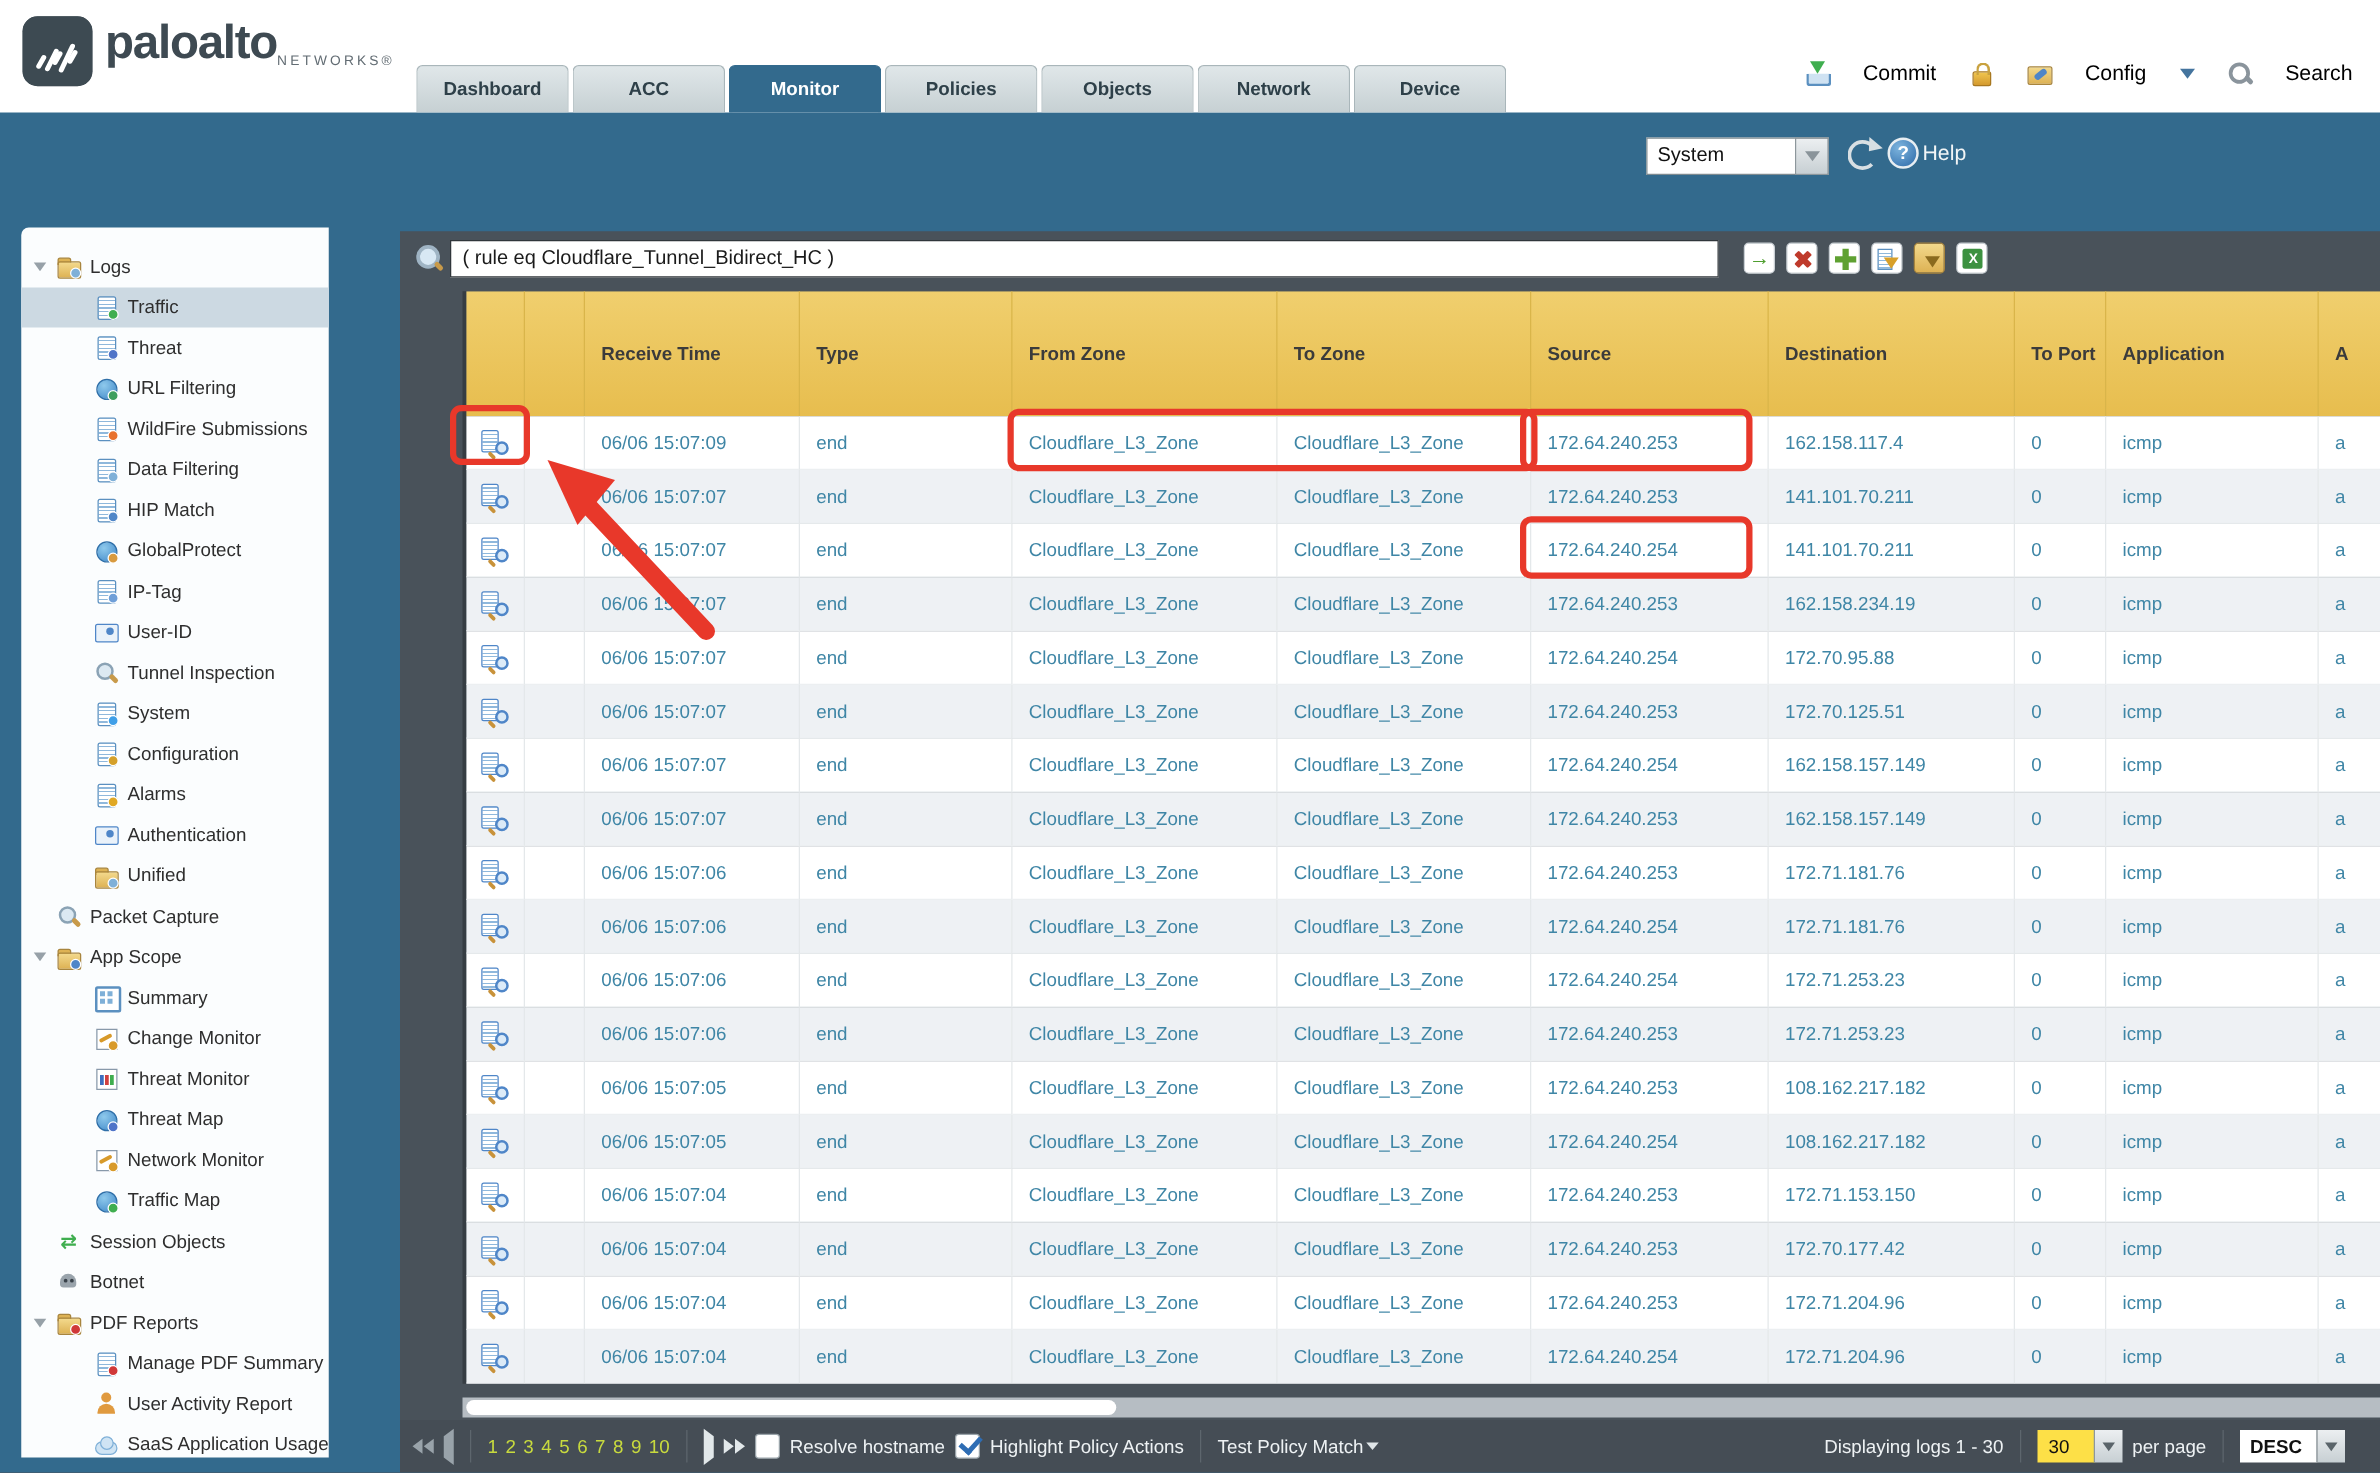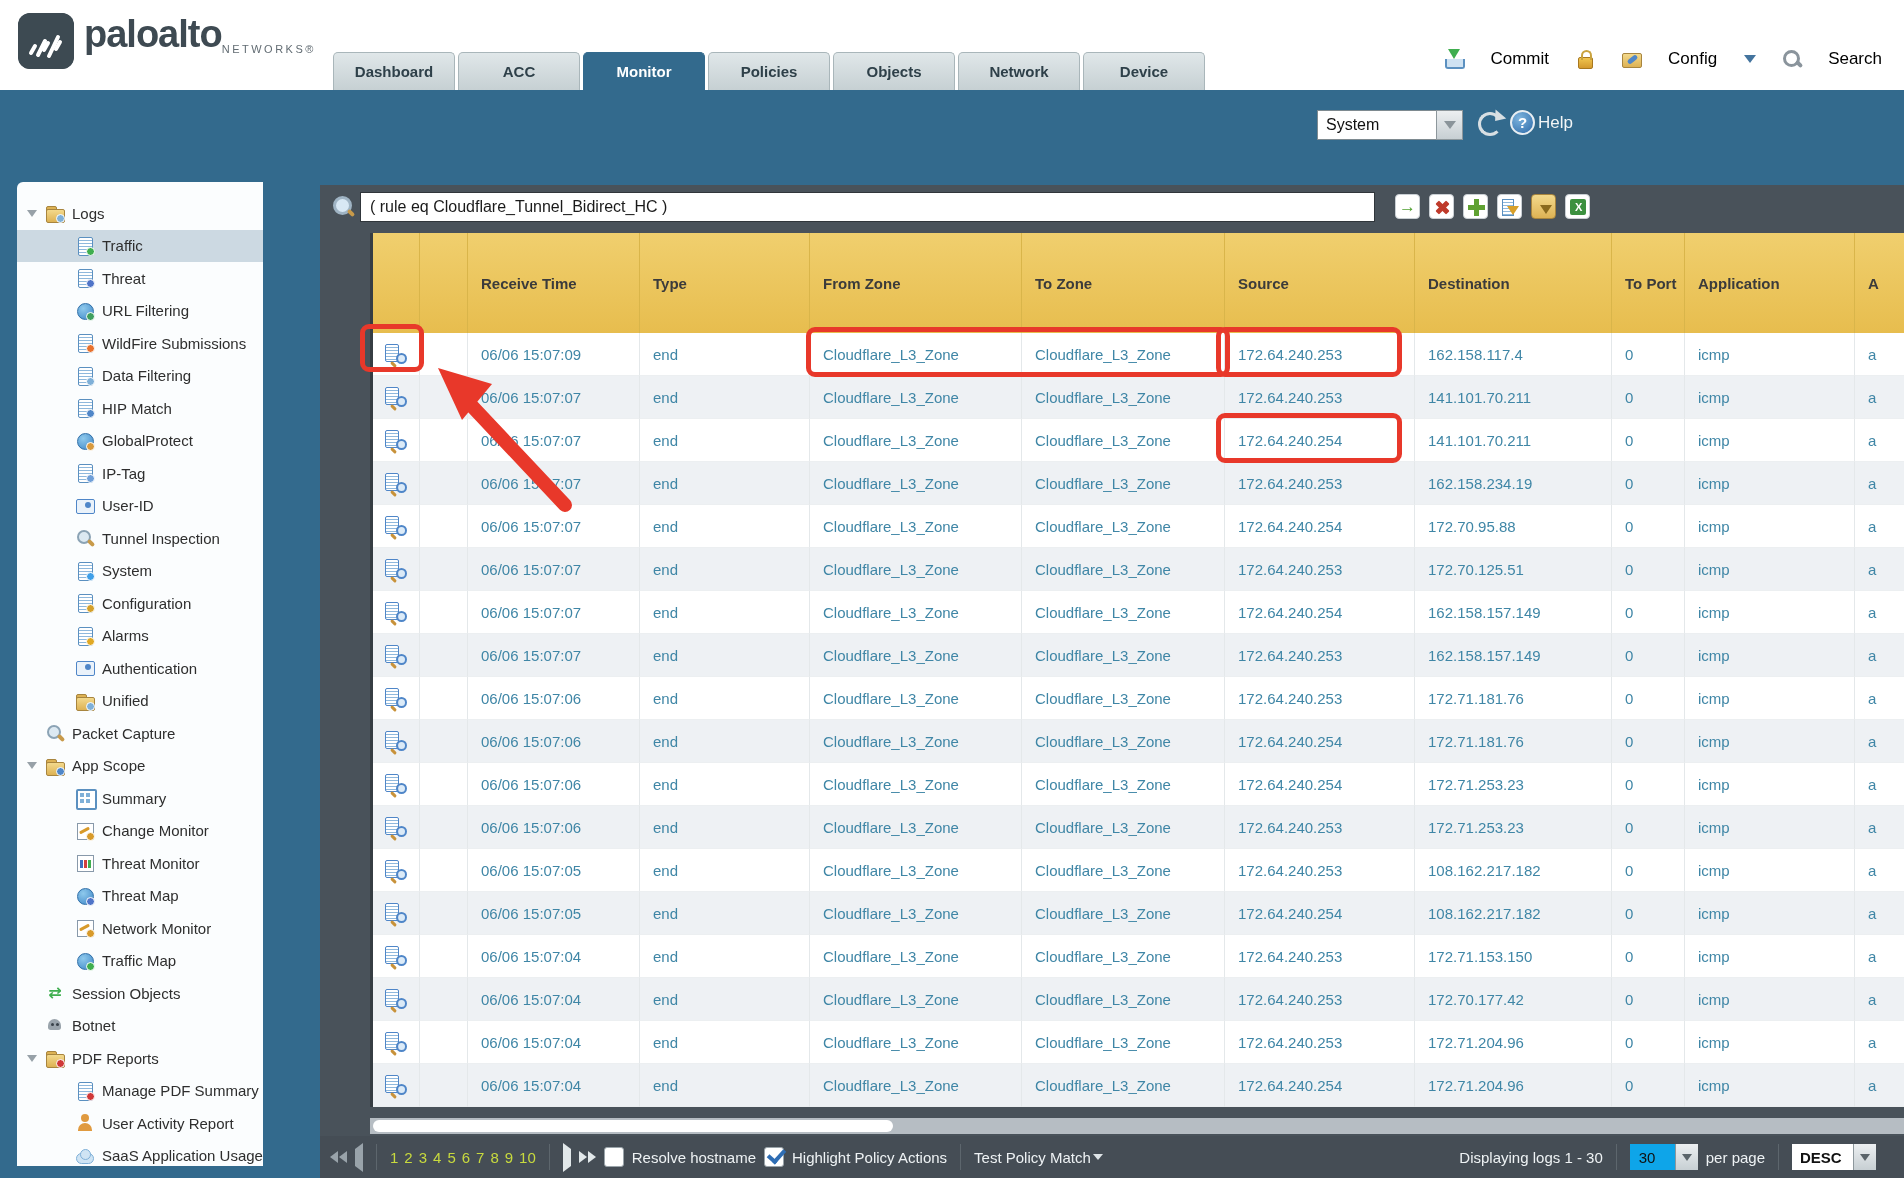--- a/index.html
+++ b/index.html
@@ -174,21 +174,21 @@
   .tri{width:0;height:0;border-top:6px solid transparent;border-bottom:6px solid transparent;flex:none}
   .tri-l{border-right:8px solid #99a3aa} .tri-r{border-left:8px solid #e2e8ea}
   .dbl{display:flex;gap:1px;cursor:pointer} .sgl{cursor:pointer}
   .pages{display:flex;gap:6px;color:#c8da3e;cursor:pointer}
   .cb{width:20px;height:20px;background:#fff;border:1px solid #9aa4aa;border-radius:3px;position:relative;flex:none;cursor:pointer}
   .cb.checked:after{content:"";position:absolute;left:3px;top:1px;width:13px;height:7px;border-left:4px solid #2e6db4;
       border-bottom:4px solid #2e6db4;transform:rotate(-48deg)}
   .ddown{width:0;height:0;border-left:5px solid transparent;border-right:5px solid transparent;
       border-top:6px solid #dfe5e8;margin-left:2px}
   .spacer{flex:1}
-  .numbox{width:46px;height:26px;background:#0ea5e9;color:#111;display:flex;align-items:center;padding-left:9px;cursor:text}
+  .numbox{width:46px;height:26px;background:#fde047;color:#111;display:flex;align-items:center;padding-left:9px;cursor:text}
   .selbtn{width:23px;height:26px;background:linear-gradient(#eceff1,#c7cfd3);border-left:1px solid #8d979c;
       display:flex;align-items:center;justify-content:center;cursor:pointer;margin-left:-1px}
   .selbtn i{width:0;height:0;border-left:5px solid transparent;border-right:5px solid transparent;border-top:7px solid #5a646a}
   .descbox{width:62px;height:26px;background:#fff;color:#111;font-weight:bold;display:flex;align-items:center;
       padding-left:8px;cursor:pointer}
   .group{display:flex;align-items:center;flex:none}
 
   
   .ann{position:absolute;border:5px solid var(--ann);border-radius:9px;pointer-events:none;z-index:50}
   #ann-icon{left:360px;top:324px;width:64px;height:48px}

